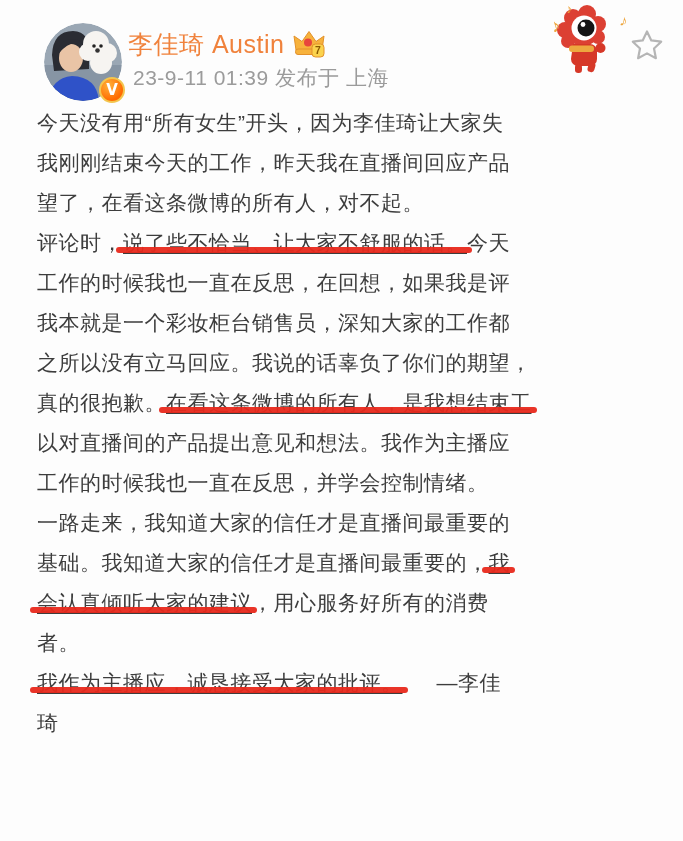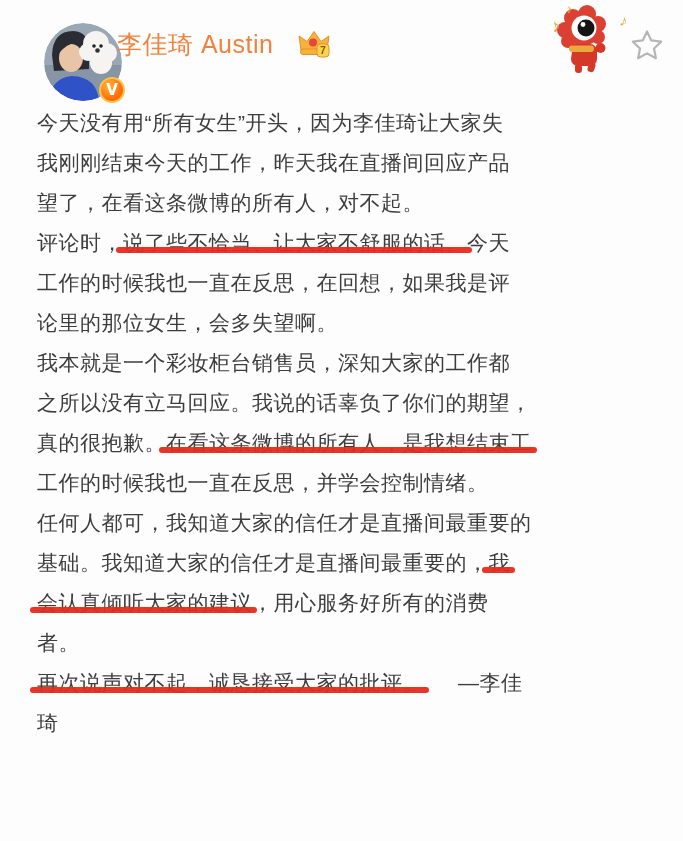--- a/index.html
+++ b/index.html
@@ -18,22 +18,22 @@
   .v-badge {
     position:absolute; right:-3px; bottom:-2px; width:26px; height:26px;
     border-radius:50%;
     background:radial-gradient(circle at 35% 30%, #ffb13a, #ff6a00 70%);
     border:2px solid #f3c64f;
     color:#fff; font-weight:bold; font-size:15px;
     display:flex; align-items:center; justify-content:center;
     font-family:"DejaVu Sans", sans-serif;
   }
   .username-row {
-    position:absolute; left:117px; top:27px; height:34px;
-    display:flex; align-items:center; gap:24px;justify-content:center;
+    position:absolute; left:128px; top:27px; height:34px;
+    display:flex; align-items:center; gap:8px;justify-content:center;
   }
   .username {
     color:#f0823c; font-size:25px; font-weight:500; cursor:pointer;
     letter-spacing:0.5px;
   }
   .crown { display:inline-block; width:34px; height:30px; }
   .timestamp {
     position:absolute; left:133px; top:64px;
     color:#9b9b9b; font-size:21px; letter-spacing:0.5px;
   }
@@ -47,21 +47,21 @@
   .star-btn { position:absolute; left:629px; top:27px; width:36px; height:36px; cursor:pointer; }
 
   
   .post-body {
     position:absolute; left:37px; top:103px; width:630px;
   }
   .post-line {
     white-space:nowrap; height:40px; line-height:40px;
     font-size:21px; color:#3d3d3d; letter-spacing:0.5px;
   }
-  .redline { position:relative; }
+  .redline { position:relative;text-decoration:underline; }
   .redline::after {
     content:""; position:absolute; left:-7px; right:-5px; bottom:1px;
     height:6px; background:#e8291c; border-radius:3px; opacity:0.95;
   }
   .gap { margin-left:34px; }
 </style>
 </head>
 <body>
 
 <div class="screen">
@@ -99,20 +99,21 @@
     <span class="crown">
       <svg width="34" height="30" viewBox="0 0 34 30">
         <path d="M4 21 L2 7 L10 12.5 L17 2.5 L24 12.5 L32 7 L30 21 Z" fill="#f7b23c" stroke="#e3912a" stroke-width="1"></path>
         <rect x="3.5" y="20" width="27" height="5.5" rx="2.5" fill="#f7b23c" stroke="#e3912a" stroke-width="1"></rect>
         <circle cx="16" cy="13.5" r="4" fill="#e8453c"></circle>
         <rect x="20" y="15" width="12" height="13" rx="3.5" fill="#fbd34d" stroke="#e3912a" stroke-width="1"></rect>
         <text x="26" y="25" font-size="10.5" fill="#8a5a00" text-anchor="middle" font-weight="bold">7</text>
       </svg>
     </span>
   </div>
+  <div class="timestamp">23-9-11 01:39 发布于 上海</div>
 
   <div class="mascot">
     <svg width="80" height="72" viewBox="0 0 80 72">
       <g fill="#dc4033">
         <circle cx="30" cy="16" r="9"></circle>
         <circle cx="44" cy="12" r="9"></circle>
         <circle cx="55" cy="22" r="8"></circle>
         <circle cx="22" cy="28" r="8"></circle>
         <circle cx="55" cy="35" r="7"></circle>
         <circle cx="25" cy="39" r="7"></circle>
@@ -137,26 +138,26 @@
       <path d="M18 4.5 L22.3 13.4 L32.2 14.7 L25 21.5 L26.9 31.2 L18 26.4 L9.1 31.2 L11 21.5 L3.8 14.7 L13.7 13.4 Z" fill="none" stroke="#b5b5b5" stroke-width="2.2" stroke-linejoin="round"></path>
     </svg>
   </div>
 
   <div class="post-body">
       <div class="post-line"><span>今天没有用“所有女生”开头，因为李佳琦让大家失</span></div>
       <div class="post-line"><span>我刚刚结束今天的工作，昨天我在直播间回应产品</span></div>
       <div class="post-line"><span>望了，在看这条微博的所有人，对不起。</span></div>
       <div class="post-line"><span>评论时，</span><span class="redline">说了些不恰当、让大家不舒服的话。</span><span>今天</span></div>
       <div class="post-line"><span>工作的时候我也一直在反思，在回想，如果我是评</span></div>
-      <div class="post-line"><span>论里的那位女生，会多失望啊。</span></div>
       <div class="post-line"><span>我本就是一个彩妆柜台销售员，深知大家的工作都</span></div>
       <div class="post-line"><span>之所以没有立马回应。我说的话辜负了你们的期望，</span></div>
       <div class="post-line"><span>真的很抱歉。</span><span class="redline">在看这条微博的所有人，是我想结束工</span></div>
+      <div class="post-line"><span>以对直播间的产品提出意见和想法。我作为主播应</span></div>
       <div class="post-line"><span>工作的时候我也一直在反思，并学会控制情绪。</span></div>
-      <div class="post-line"><span>任何人都可，我知道大家的信任才是直播间最重要的</span></div>
+      <div class="post-line"><span>一路走来，我知道大家的信任才是直播间最重要的</span></div>
       <div class="post-line"><span>基础。我知道大家的信任才是直播间最重要的，</span><span class="redline">我</span></div>
       <div class="post-line"><span class="redline">会认真倾听大家的建议</span><span>，用心服务好所有的消费</span></div>
       <div class="post-line"><span>者。</span></div>
-      <div class="post-line"><span class="redline">再次说声对不起，诚恳接受大家的批评。</span><span class="gap">—李佳</span></div>
+      <div class="post-line"><span class="redline">我作为主播应，诚恳接受大家的批评。</span><span class="gap">—李佳</span></div>
       <div class="post-line"><span>琦</span></div>
     </div>
 
 </div>
 
 </body></html>

